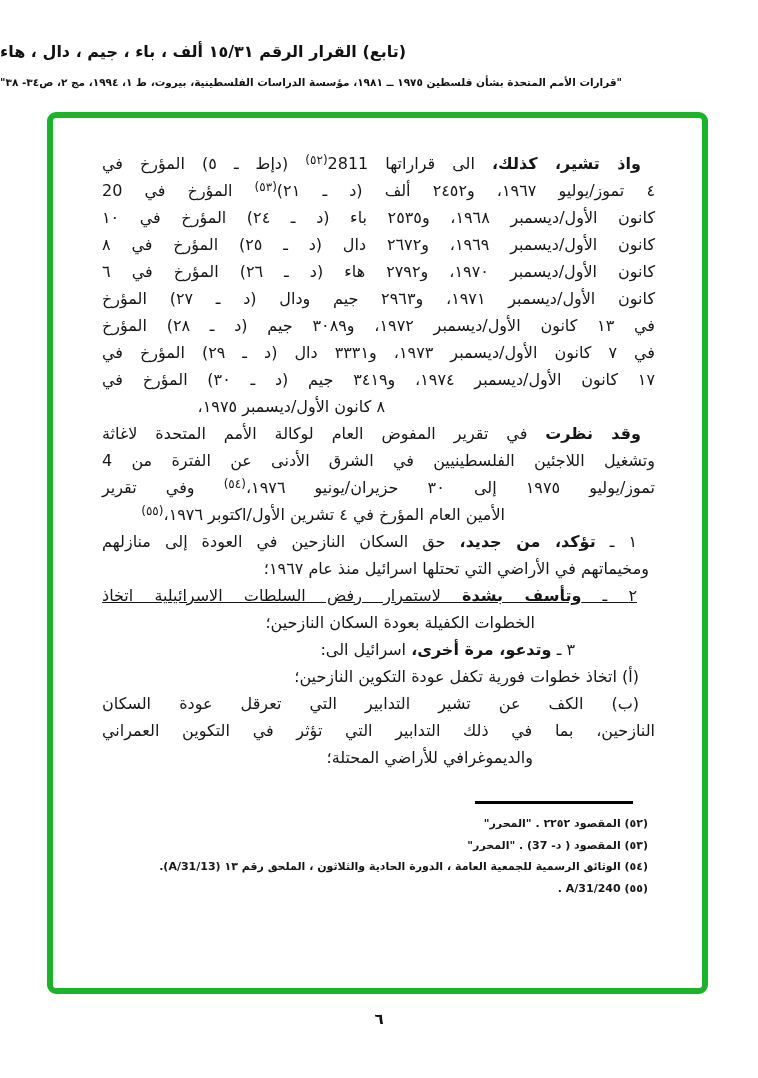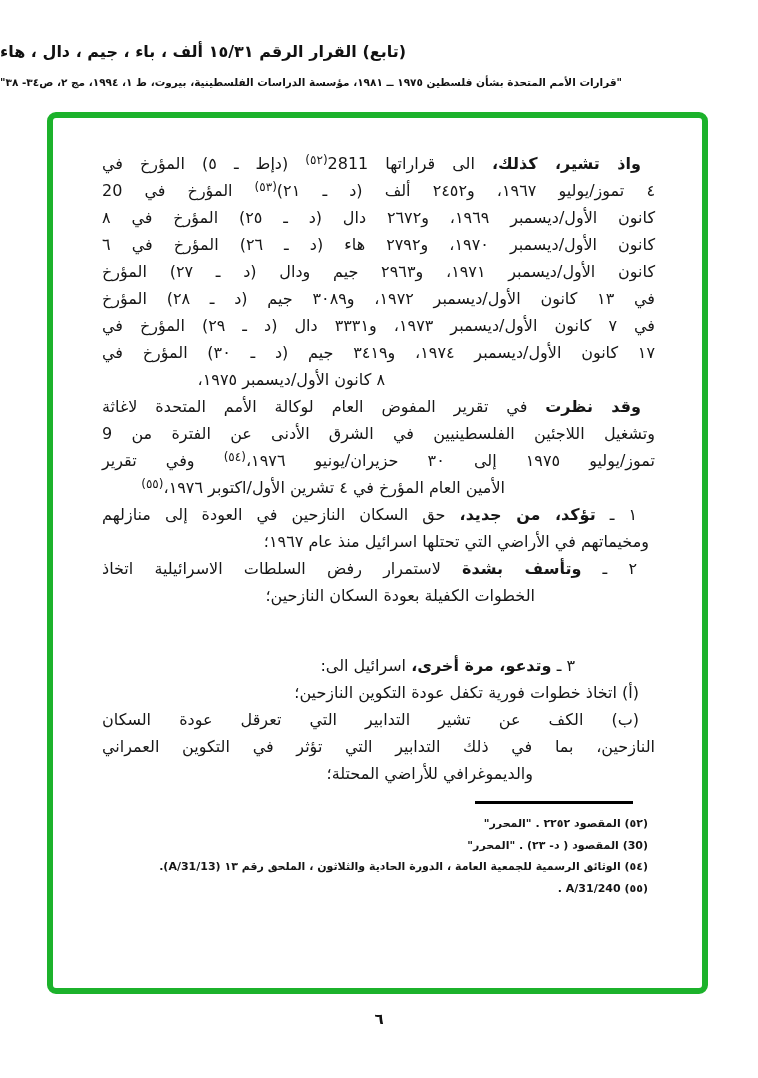--- a/index.html
+++ b/index.html
@@ -34,43 +34,44 @@
 <body>
 
 <div id="header-title" class="hdr">(تابع) القرار الرقم ١٥/٣١ ألف ، باء ، جيم ، دال ، هاء</div>
 <div id="header-source" class="hdr">"قرارات الأمم المتحدة بشأن فلسطين ١٩٧٥ ــ ١٩٨١، مؤسسة الدراسات الفلسطينية، بيروت، ط ١، ١٩٩٤، مج ٢، ص٣٤- ٣٨"</div>
 
 <div id="green-frame"></div>
 
 <div id="body-text">
     <div class="line full" style="padding-right: 14px;"><span class="b">واذ تشير، كذلك،</span><span> الى قراراتها 2811</span><sup class="fnref">(٥٢)</sup><span> (دإط ـ ٥) المؤرخ في</span></div>
     <div class="line full"><span>٤ تموز/يوليو ١٩٦٧، و٢٤٥٢ ألف (د ـ ٢١)</span><sup class="fnref">(٥٣)</sup><span> المؤرخ في 20</span></div>
+    <div class="line full"><span>كانون الأول/ديسمبر ١٩٦٨، و٢٥٣٥ باء (د ـ ٢٤) المؤرخ في ١٠</span></div>
     <div class="line full"><span>كانون الأول/ديسمبر ١٩٦٩، و٢٦٧٢ دال (د ـ ٢٥) المؤرخ في ٨</span></div>
     <div class="line full"><span>كانون الأول/ديسمبر ١٩٧٠، و٢٧٩٢ هاء (د ـ ٢٦) المؤرخ في ٦</span></div>
     <div class="line full"><span>كانون الأول/ديسمبر ١٩٧١، و٢٩٦٣ جيم ودال (د ـ ٢٧) المؤرخ</span></div>
     <div class="line full"><span>في ١٣ كانون الأول/ديسمبر ١٩٧٢، و٣٠٨٩ جيم (د ـ ٢٨) المؤرخ</span></div>
     <div class="line full"><span>في ٧ كانون الأول/ديسمبر ١٩٧٣، و٣٣٣١ دال (د ـ ٢٩) المؤرخ في</span></div>
     <div class="line full"><span>١٧ كانون الأول/ديسمبر ١٩٧٤، و٣٤١٩ جيم (د ـ ٣٠) المؤرخ في</span></div>
     <div class="line" style="padding-right: 270px;"><span>٨ كانون الأول/ديسمبر ١٩٧٥،</span></div>
     <div class="line full" style="padding-right: 14px;"><span class="b">وقد نظرت</span><span> في تقرير المفوض العام لوكالة الأمم المتحدة لاغاثة</span></div>
-    <div class="line full"><span>وتشغيل اللاجئين الفلسطينيين في الشرق الأدنى عن الفترة من 9</span></div>
+    <div class="line full"><span>وتشغيل اللاجئين الفلسطينيين في الشرق الأدنى عن الفترة من 4</span></div>
     <div class="line full"><span>تموز/يوليو ١٩٧٥ إلى ٣٠ حزيران/يونيو ١٩٧٦،</span><sup class="fnref">(٥٤)</sup><span> وفي تقرير</span></div>
     <div class="line" style="padding-right: 150px;"><span>الأمين العام المؤرخ في ٤ تشرين الأول/اكتوبر ١٩٧٦،</span><sup class="fnref">(٥٥)</sup></div>
     <div class="line full" style="padding-right: 18px;"><span>١ ـ </span><span class="b">تؤكد، من جديد،</span><span> حق السكان النازحين في العودة إلى منازلهم</span></div>
     <div class="line" style="padding-right: 6px;"><span>ومخيماتهم في الأراضي التي تحتلها اسرائيل منذ عام ١٩٦٧؛</span></div>
-    <div class="line full" style="padding-right: 18px;"><span>٢ ـ </span><span class="b">وتأسف بشدة</span><span> لاستمرار رفض السلطات الاسرائيلية اتخاذ</span></div>
+    <div class="line full" style="padding-right: 18px; text-decoration: underline;"><span>٢ ـ </span><span class="b">وتأسف بشدة</span><span> لاستمرار رفض السلطات الاسرائيلية اتخاذ</span></div>
     <div class="line" style="padding-right: 120px;"><span>الخطوات الكفيلة بعودة السكان النازحين؛</span></div>
-    <div class="line" style="padding-right: 80px; margin-top: 43px;"><span>٣ ـ </span><span class="b">وتدعو، مرة أخرى،</span><span> اسرائيل الى:</span></div>
+    <div class="line" style="padding-right: 80px;"><span>٣ ـ </span><span class="b">وتدعو، مرة أخرى،</span><span> اسرائيل الى:</span></div>
     <div class="line" style="padding-right: 16px;"><span>(أ) اتخاذ خطوات فورية تكفل عودة التكوين النازحين؛</span></div>
     <div class="line full" style="padding-right: 16px;"><span>(ب) الكف عن تشير التدابير التي تعرقل عودة السكان</span></div>
     <div class="line full"><span>النازحين، بما في ذلك التدابير التي تؤثر في التكوين العمراني</span></div>
     <div class="line" style="padding-right: 122px;"><span>والديموغرافي للأراضي المحتلة؛</span></div>
   </div>
 
 <div id="footnote-rule"></div>
 <div id="footnotes">
   <div>(٥٢) المقصود ٢٢٥٢ . "المحرر"</div>
-  <div>(30) المقصود ( د- ٢٣) . "المحرر"</div>
+  <div>(٥٣) المقصود ( د- 37) . "المحرر"</div>
   <div>(٥٤) الوثائق الرسمية للجمعية العامة ، الدورة الحادية والثلاثون ، الملحق رقم ١٣ (A/31/13).</div>
   <div>(٥٥) A/31/240 .</div>
 </div>
 
 <div id="page-number">٦</div>
 
 </body></html>

